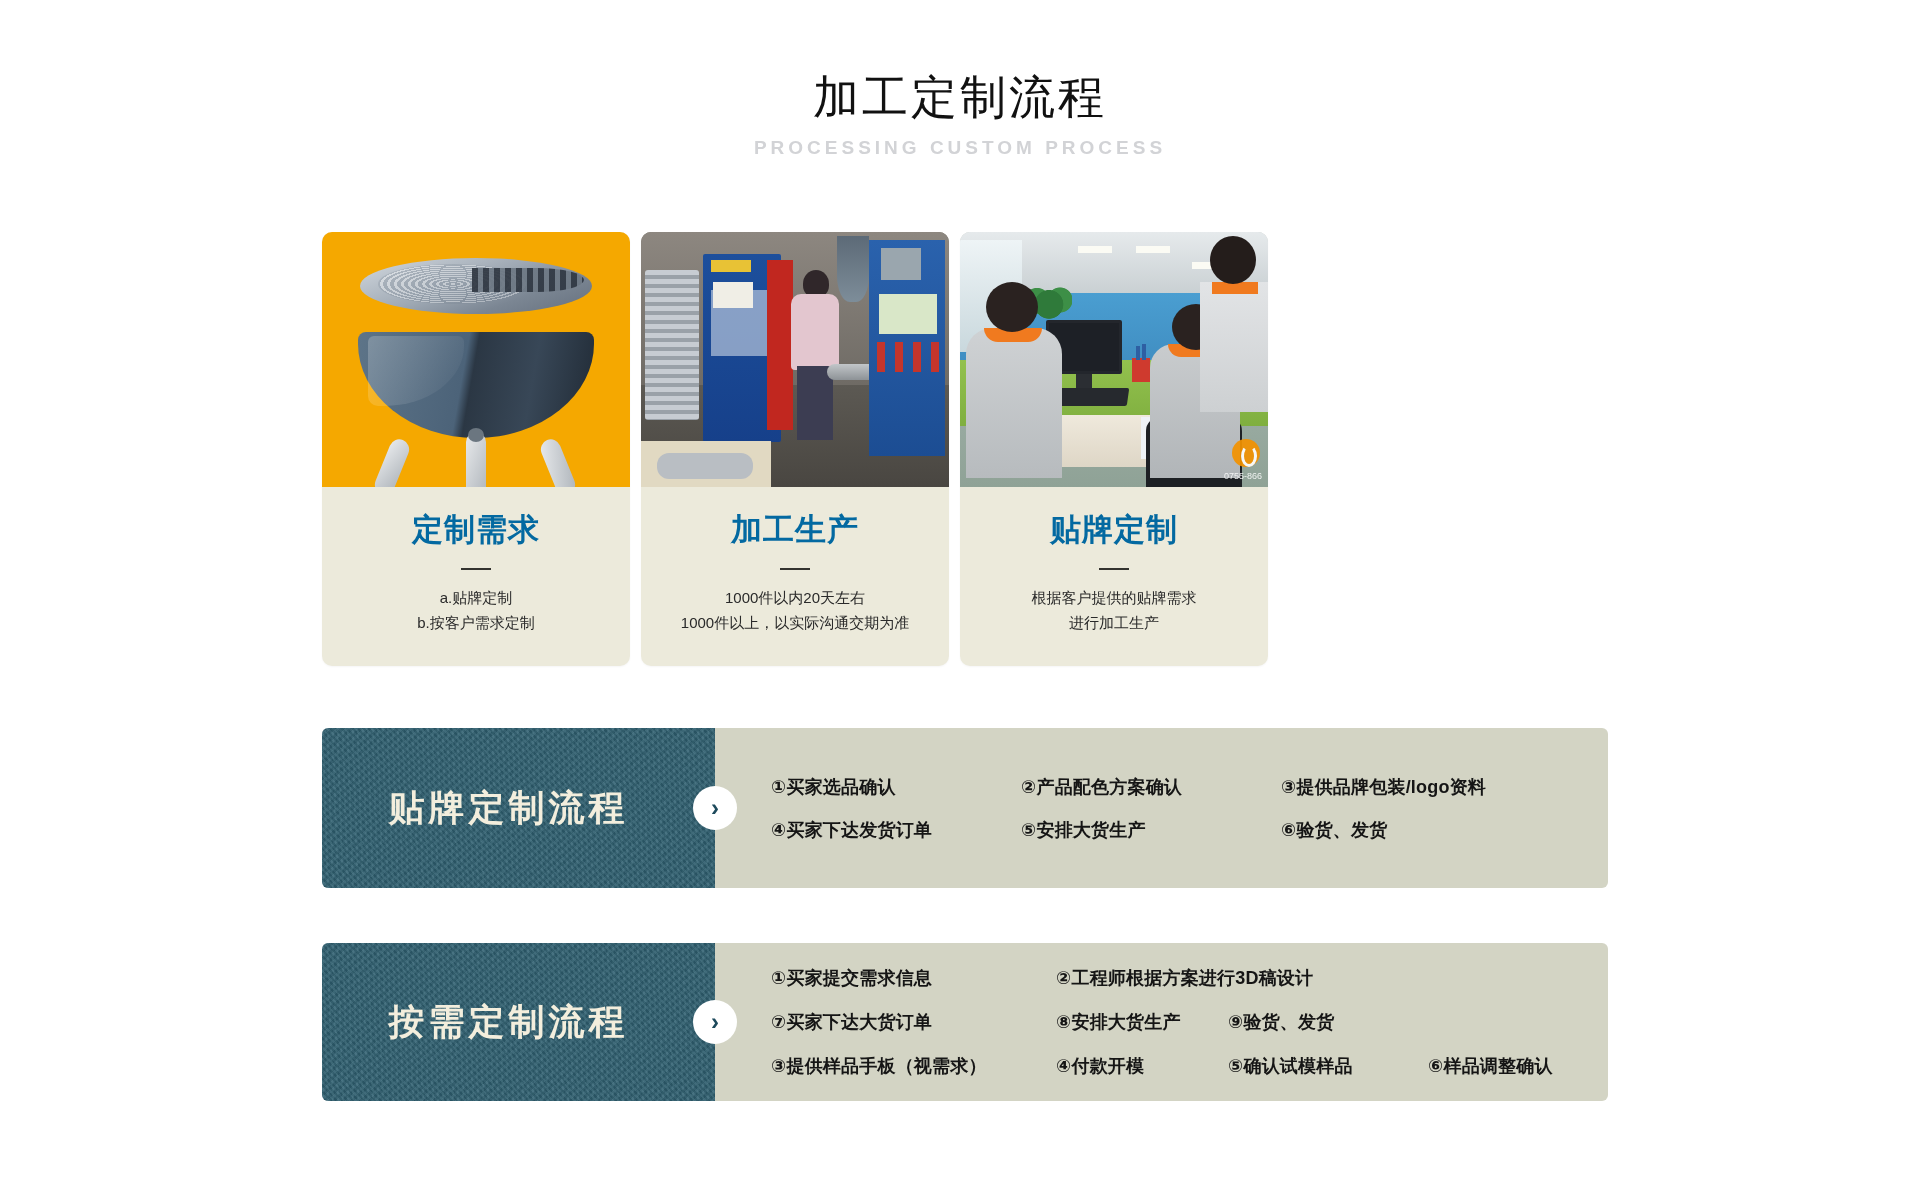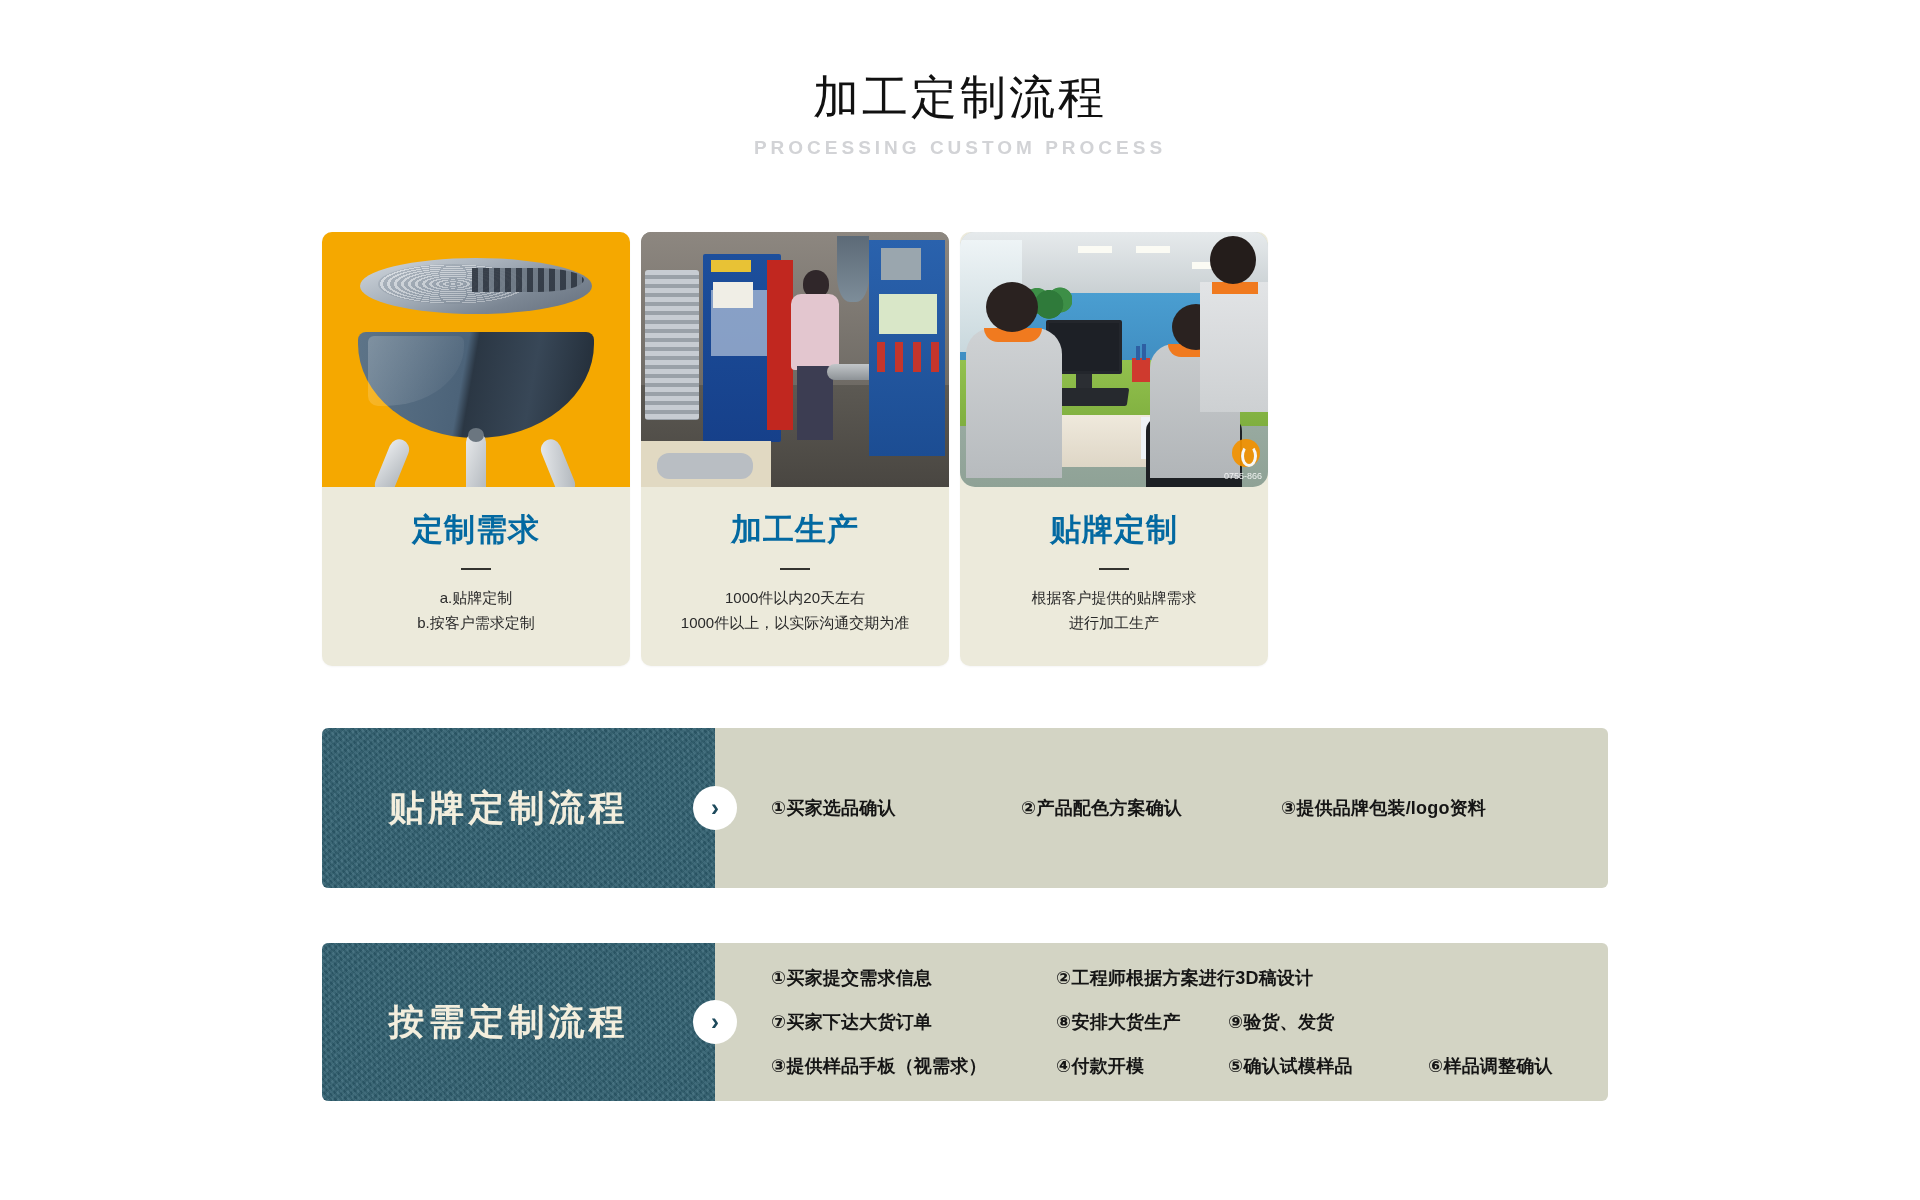--- a/index.html
+++ b/index.html
@@ -130,21 +130,21 @@
     background: repeating-linear-gradient(90deg,#c4352c 0 8px,transparent 8px 18px); }
   .f-duct { position:absolute; left:196px; top:4px; width:32px; height:66px;
     background: linear-gradient(180deg,#5c6a77,#7d8d99); border-radius:0 0 40% 40%; }
   .f-pipe { position:absolute; left:186px; top:132px; width:96px; height:16px;
     background: linear-gradient(180deg,#c2c6c9,#8d9296); border-radius:8px; }
   .f-table { position:absolute; left:0; bottom:0; width:130px; height:46px; background:#e1d9c2; }
   .f-part { position:absolute; left:16px; bottom:8px; width:96px; height:26px;
     background:#b9bec3; border-radius:12px; }
 
   
-  .m-office { background: linear-gradient(180deg,#cfd7da 0%,#9fb0a8 55%,#8fa296 100%); border-radius: 15px; }
+  .m-office { background: linear-gradient(180deg,#cfd7da 0%,#9fb0a8 55%,#8fa296 100%); }
   .o-ceiling { position:absolute; left:0; top:0; width:100%; height:26%;
     background: linear-gradient(180deg,#e6eaec,#c7ced1); }
   .o-light { position:absolute; top:14px; width:34px; height:7px; background:#fbfbf4; }
   .o-l1 { left: 118px; } .o-l2 { left: 176px; } .o-l3 { left: 232px; top:30px; }
   .o-wall { position:absolute; left:0; top:24%; width:100%; height:30%;
     background: linear-gradient(180deg,#4a9ed1,#3f8cc0); }
   .o-window { position:absolute; left:0; top:8px; width:62px; height:112px;
     background: linear-gradient(180deg,#eef4f6,#c9d8dd); }
   .o-cubes { position:absolute; left:0; top:50%; width:100%; height:26%;
     background: linear-gradient(180deg,#93c14e,#7faf3f); }
@@ -344,20 +344,25 @@
     <div class="banner-label">
       <span class="banner-label-text">贴牌定制流程</span>
       <span class="banner-arrow">›</span>
     </div>
     <div class="banner-steps">
       <div class="step-row">
         <span class="step b1-c1">①买家选品确认</span>
         <span class="step b1-c2">②产品配色方案确认</span>
         <span class="step">③提供品牌包装/logo资料</span>
       </div>
+      <div class="step-row">
+        <span class="step b1-c1">④买家下达发货订单</span>
+        <span class="step b1-c2">⑤安排大货生产</span>
+        <span class="step">⑥验货、发货</span>
+      </div>
     </div>
   </div>
 
   <div class="banner banner-2">
     <div class="banner-label">
       <span class="banner-label-text">按需定制流程</span>
       <span class="banner-arrow">›</span>
     </div>
     <div class="banner-steps">
       <div class="step-row">

